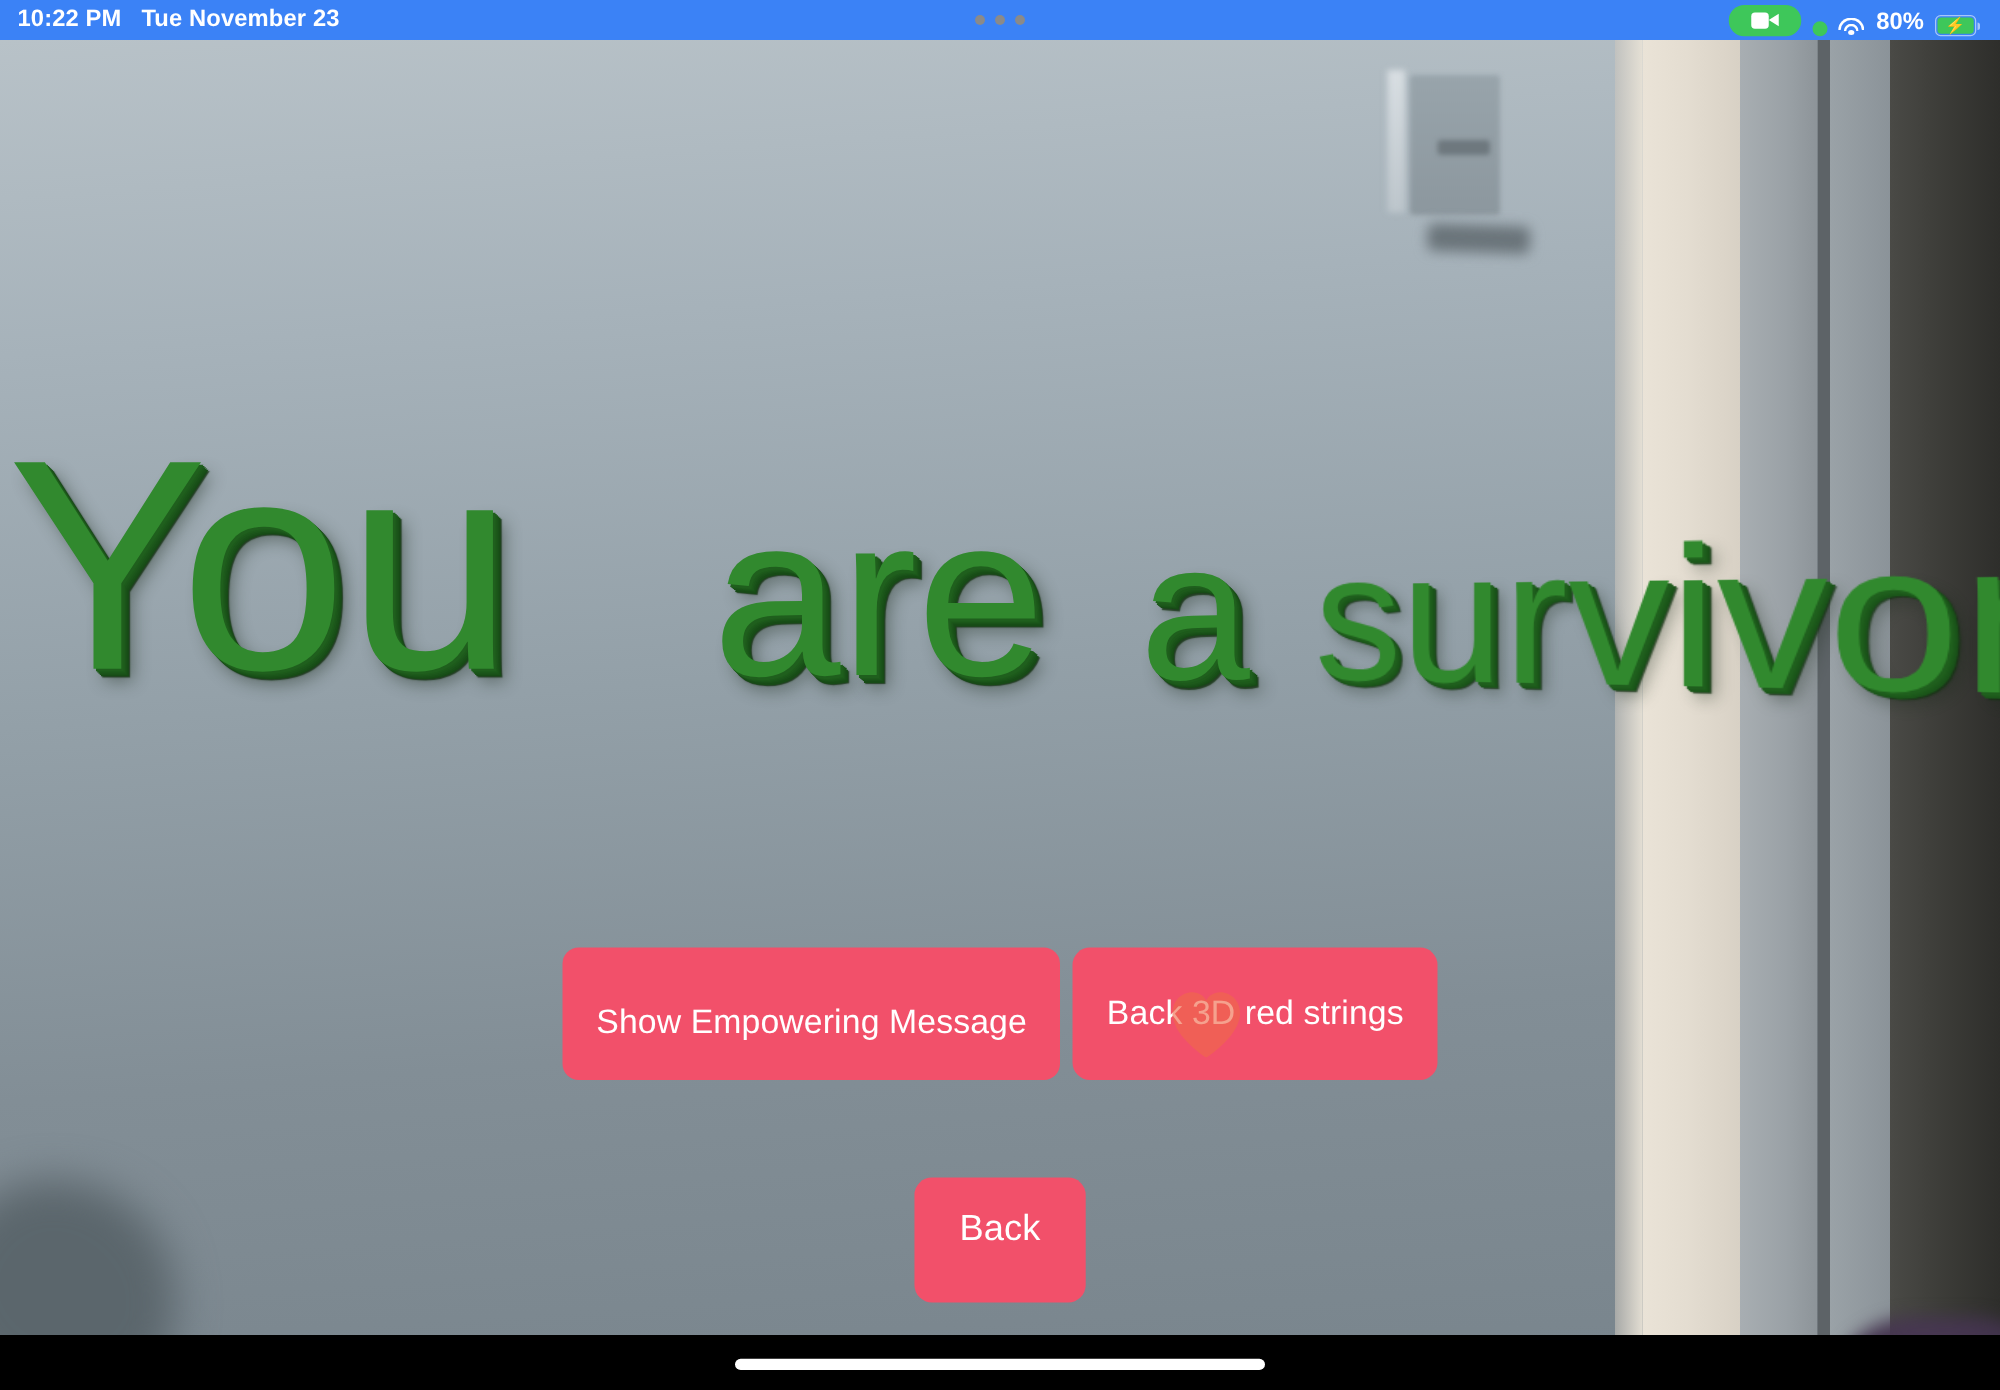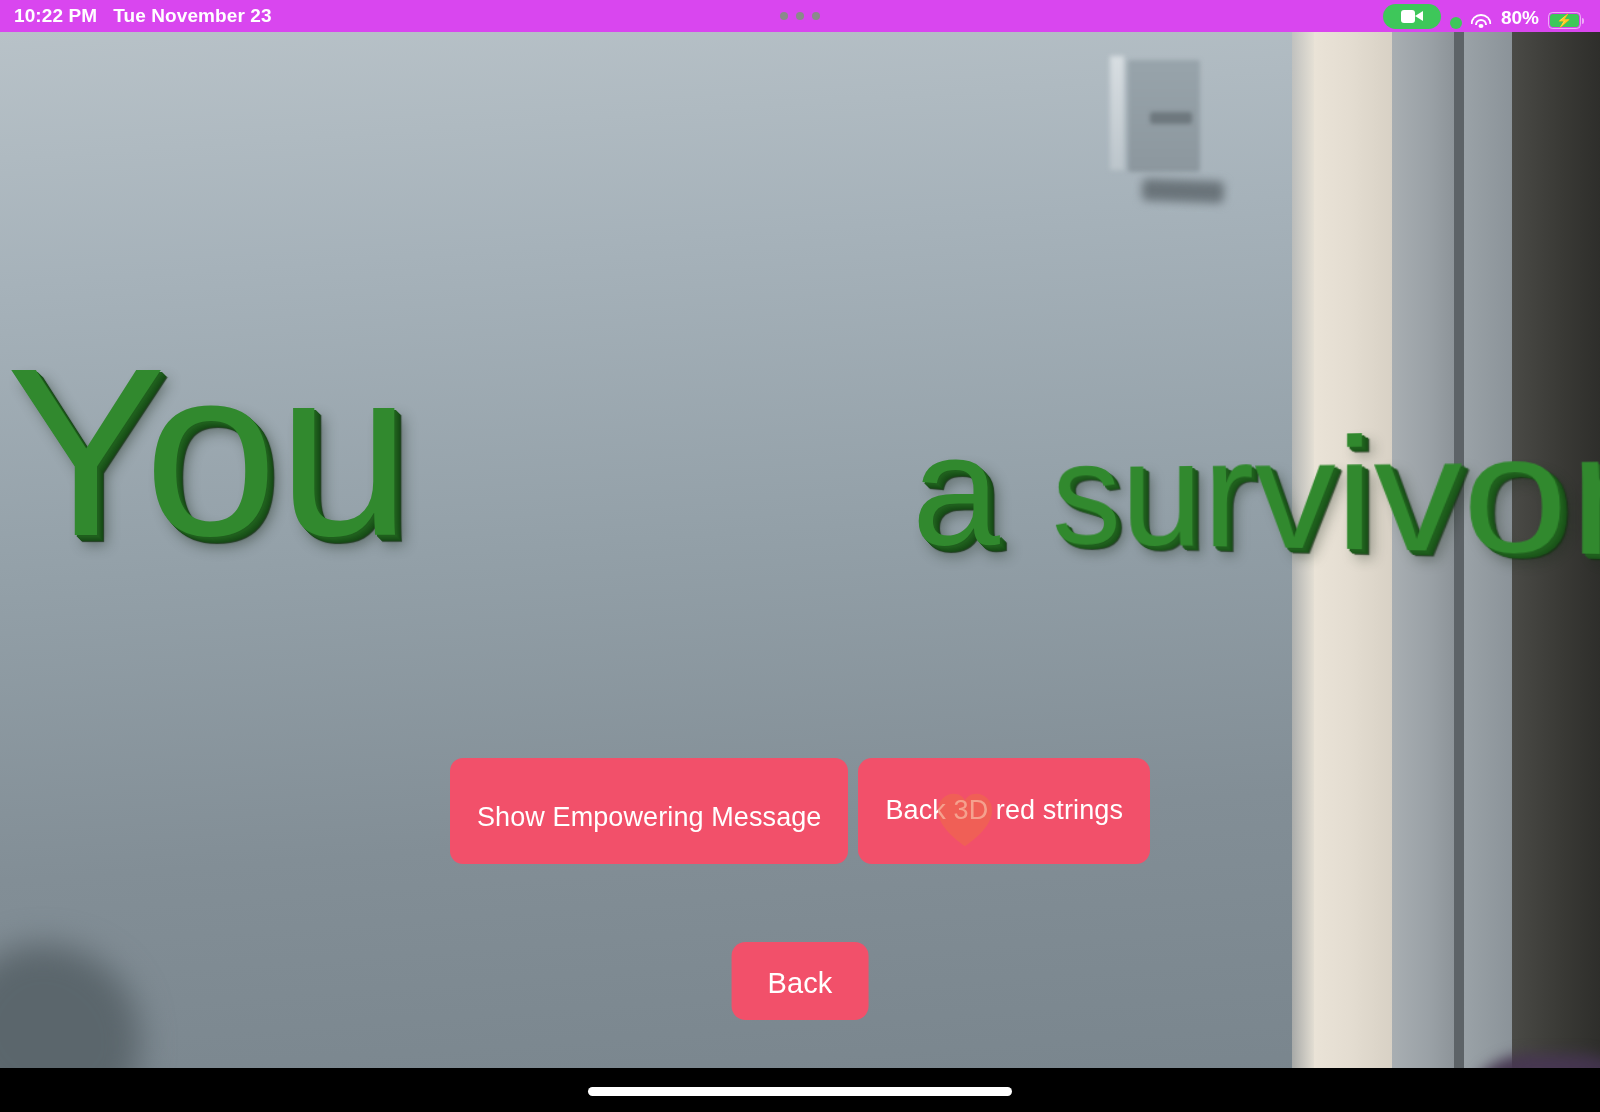--- a/index.html
+++ b/index.html
@@ -4,21 +4,21 @@
 <style>
   * { margin:0; padding:0; box-sizing:border-box; }
   html,body { width:1600px; height:1112px; background:#000; overflow:hidden; }
   body { font-family:"Liberation Sans", sans-serif; }
 
   #screen { position:relative; width:1600px; height:1112px; background:#000; overflow:hidden; }
 
   
   #status-bar {
     position:absolute; left:0; top:0; width:1600px; height:32px;
-    background:#d946ef; color:#fff; z-index:40;
+    background:#3b82f6; color:#fff; z-index:40;
     display:flex; align-items:center;
   }
   #status-left { position:absolute; left:14px; display:flex; align-items:center; gap:16px;
                  font-size:19px; font-weight:600; letter-spacing:.1px; }
   #status-center { position:absolute; left:50%; transform:translateX(-50%);
                    display:flex; gap:8px; align-items:center; }
   .sdot { width:8px; height:8px; border-radius:50%; background:#8a8a8a; }
   #status-right { position:absolute; right:19px; display:flex; align-items:flex-end; gap:9px; }
 
   .cam-pill { width:58px; height:25px; border-radius:13px; background:#3ec75a;
@@ -122,21 +122,21 @@
                 display:flex; justify-content:center; align-items:flex-start; gap:10px;
                 z-index:20; }
   .btn {
     background:#f2506a; color:#ffffff; border:none; border-radius:13px;
     font-family:"Liberation Sans", sans-serif; font-size:27px; font-weight:400;
     letter-spacing:.1px; cursor:pointer; white-space:nowrap; position:relative;
   }
   #btn-show { padding:44px 27px 31px; }
   #btn-draw { padding:37px 27px 38px; border-radius:14px; }
   #btn-back { position:absolute; left:50%; transform:translateX(-50%); top:910px;
-              padding:25px 36px 20px; border-radius:14px; font-size:29px; z-index:20; }
+              padding:25px 36px 42px; border-radius:14px; font-size:29px; z-index:20; }
 
   
   #heart-overlay { position:absolute; left:934px; top:758px; width:62px; height:58px;
                    z-index:21; pointer-events:none; opacity:.62; }
 
   
   #home-bar { position:absolute; left:0; bottom:0; width:1600px; height:44px; background:#000; z-index:40; }
   #home-indicator { position:absolute; left:50%; transform:translateX(-50%); bottom:16px;
                     width:424px; height:9px; border-radius:5px; background:#fff; }
 </style>
@@ -192,20 +192,21 @@
     <div class="strip" id="strip-dark-seam"></div>
     <div class="strip" id="strip-grey2"></div>
     <div class="strip" id="strip-dark-right"></div>
     <div id="strip-bottom-floor"></div>
     <div id="purple-object"></div>
 
     <div id="shadow-bl"></div>
 
     <div id="ar-text-layer">
       <span class="ar-word" id="w-you">You</span>
+      <span class="ar-word" id="w-are">are</span>
       <span class="ar-word" id="w-a">a</span>
       <span class="ar-word" id="w-survivor">survivor</span>
     </div>
 
     <div id="button-row">
       <button class="btn" id="btn-show">Show Empowering Message</button>
       <button class="btn" id="btn-draw">Back 3D red strings</button>
     </div>
 
     <svg id="heart-overlay" viewBox="0 0 32 30">

